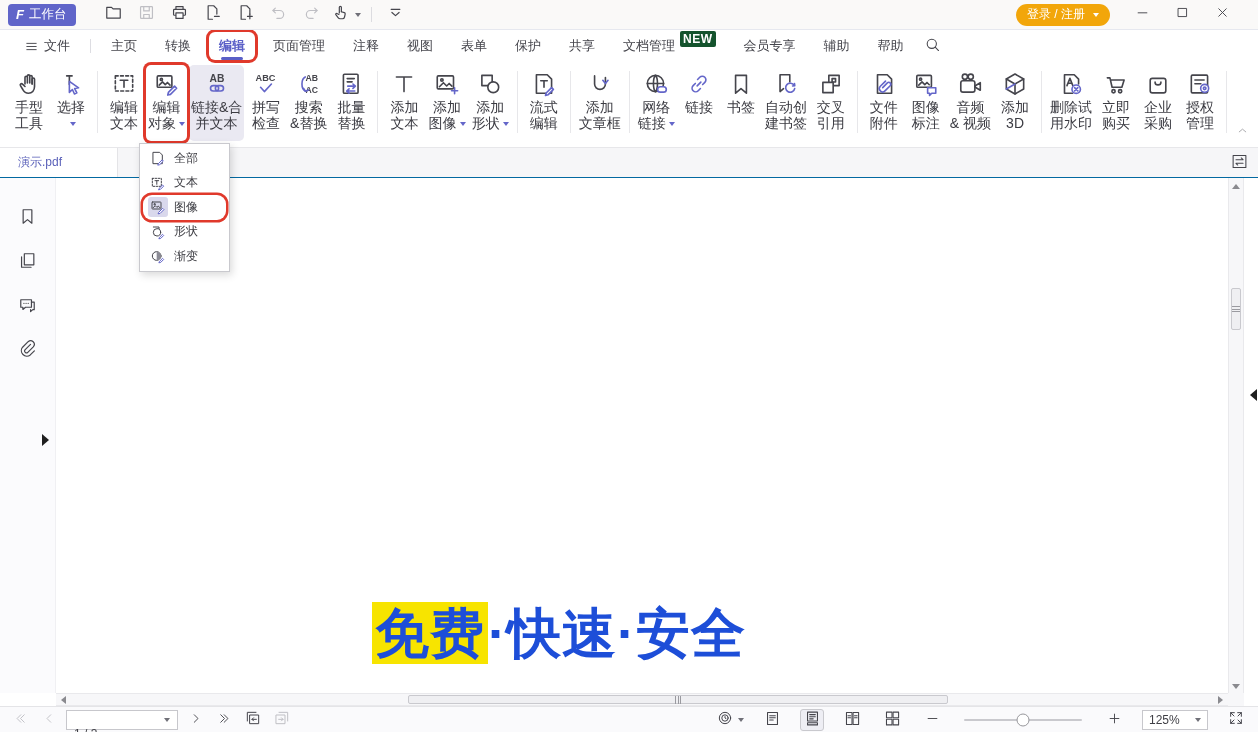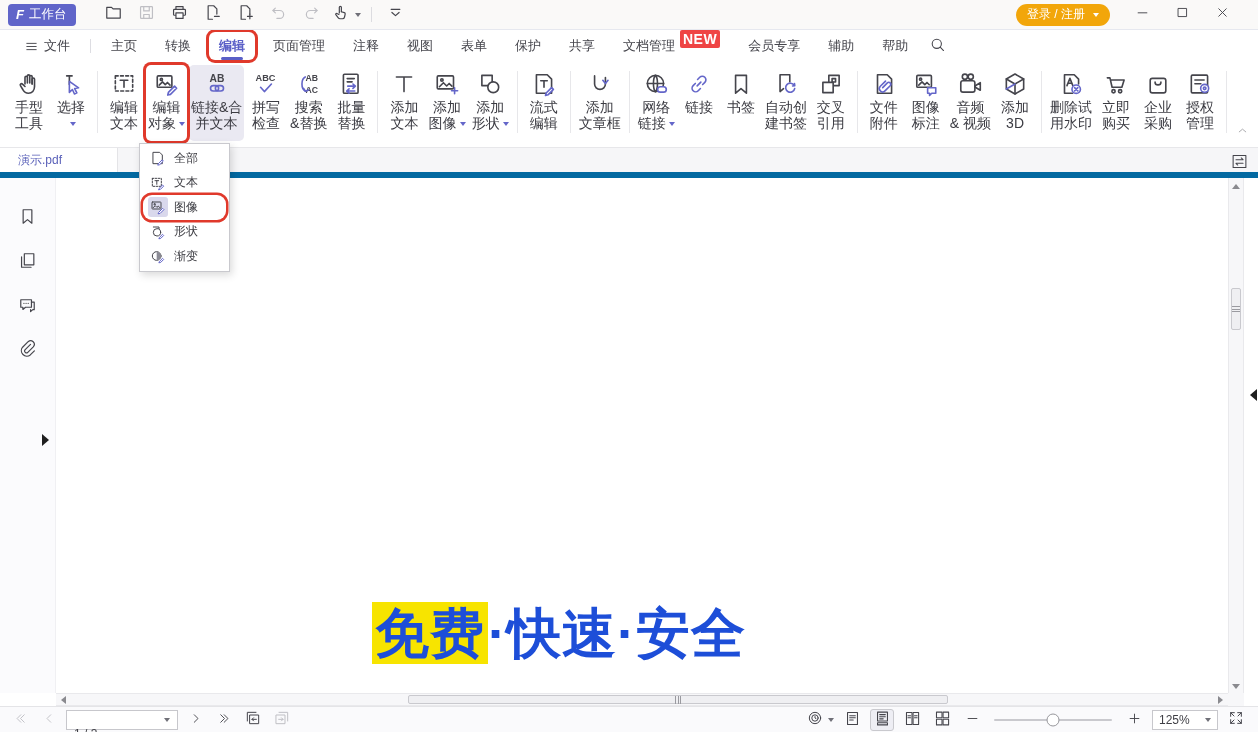--- a/index.html
+++ b/index.html
@@ -19,21 +19,21 @@
   #win-controls{display:flex;align-items:center;gap:12px;}
   .wbtn{width:28px;height:24px;display:flex;align-items:center;justify-content:center;}
 
   
   .menubar{position:absolute;top:30px;left:0;right:0;height:32px;background:#fff;display:flex;align-items:center;padding-left:10px;z-index:35;}
   .mitem{position:relative;display:flex;align-items:center;gap:5px;padding:5px 10px;margin:0 4px;font-size:13px;color:#45454C;border-radius:6px;white-space:nowrap;}
   .mitem.active{color:#5A5FC7;font-weight:700;}
   .mitem.active::after{content:"";position:absolute;left:12px;right:12px;bottom:0;height:3.5px;border-radius:2px;background:#5A5FC7;}
   .mitem.annot{box-shadow:0 0 0 3px #E0392B;z-index:3;}
   .msep{width:1px;height:14px;background:#DDDDE2;margin:0 6px;}
-  .newbadge{background:#ef4444;color:#fff;font-size:14px;font-weight:700;padding:1px 3px;border-radius:2px;transform:translateY(-7px);letter-spacing:.5px;}
+  .newbadge{background:#14532d;color:#fff;font-size:12px;font-weight:700;padding:1px 3px;border-radius:2px;transform:translateY(-7px);letter-spacing:.5px;}
   .msearch{margin-left:2px;width:26px;height:24px;display:flex;align-items:center;justify-content:center;}
 
   
   .ribbon{position:absolute;top:62px;left:0;right:0;height:86px;background:#fff;border-bottom:1px solid #E7E7EA;z-index:20;}
   #ribbon-inner{display:flex;align-items:flex-start;padding:3px 26px 0 8px;}
   .rbtn{display:flex;flex-direction:column;align-items:center;min-width:40px;height:76px;padding:3px 3px 0;margin:0 1px;border-radius:5px;position:relative;}
   .rbtn.hl{background:#EAE9F2;}
   .rbtn.annot{box-shadow:0 0 0 3px #E0392B;background:#fff;z-index:4;}
   .ricon{height:32px;display:flex;align-items:center;}
   .rlab{font-size:14px;line-height:15.5px;height:15.5px;color:#3B3B42;white-space:nowrap;}
@@ -49,21 +49,21 @@
 
   
   #edit-object-menu{position:absolute;left:139px;top:143px;width:91px;background:#fff;border:1px solid #C9C9CE;box-shadow:2px 3px 8px rgba(0,0,0,.15);z-index:60;padding:2px 0;}
   .ddrow{display:flex;align-items:center;height:24.5px;padding:0 5px;margin:0 3px;border-radius:9px;}
   .ddrow.annot{box-shadow:0 0 0 2.5px #E0392B;}
   .ddicon{width:20px;height:20px;display:flex;align-items:center;justify-content:center;border-radius:3px;}
   .ddicon.sel{background:#D9D8EC;}
   .ddlab{margin-left:6px;font-size:12px;color:#3C3C42;}
 
   
-  .tabbar{position:absolute;top:148px;left:0;right:0;height:30px;background:#F6F6F8;border-bottom:6px solid #0369a1;display:flex;align-items:stretch;z-index:10;}
+  .tabbar{position:absolute;top:148px;left:0;right:0;height:30px;background:#F6F6F8;border-bottom:1px solid #0369a1;display:flex;align-items:stretch;z-index:10;}
   .tab{width:118px;background:#fff;border-right:1px solid #E4E4E7;display:flex;align-items:center;padding-left:18px;font-size:12px;color:#5A61B9;}
   .panel-toggle{position:absolute;right:9px;top:5px;width:20px;height:20px;display:flex;align-items:center;justify-content:center;}
 
   
   .docarea{position:absolute;top:178px;left:0;right:0;bottom:39px;background:#fff;}
   .rail{position:absolute;left:0;top:0;bottom:0;width:56px;background:#FBFBFD;border-right:1px solid #F0F0F3;}
   #sidebar-icons{display:flex;flex-direction:column;align-items:center;padding-top:26px;gap:20px;}
   .srail-btn{width:26px;height:24px;display:flex;align-items:center;justify-content:center;}
   .rail-handle-left{position:absolute;left:42px;top:256px;width:0;height:0;border-top:6px solid transparent;border-bottom:6px solid transparent;border-left:7px solid #1F1F1F;}
   .rail-handle-right{position:absolute;right:1px;top:211px;width:0;height:0;border-top:6px solid transparent;border-bottom:6px solid transparent;border-right:7px solid #1F1F1F;}
@@ -86,21 +86,21 @@
   .tri-r-s{width:0;height:0;border-top:4px solid transparent;border-bottom:4px solid transparent;border-left:5px solid #8A8A8F;position:absolute;right:5px;top:2px;}
   .corner{position:absolute;right:14px;top:693px;width:16px;height:13px;background:#F7F7F9;z-index:8;}
 
   
   .statusbar{position:absolute;left:0;right:0;bottom:0;height:26px;background:#FAFAFC;border-top:1px solid #E4E4E7;display:flex;align-items:center;font-size:12px;color:#3F3F45;z-index:40;}
   .sb-left{display:flex;align-items:center;gap:5px;padding-left:8px;}
   .sbi{min-width:24px;height:22px;display:flex;align-items:center;justify-content:center;border-radius:3px;gap:2px;}
   .sbi.sel{background:#EEEEF4;border:1px solid #C9C9CE;}
   .pagebox{width:112px;height:20px;background:#fff;border:1px solid #C7C7CC;display:flex;align-items:center;padding:0 7px;font-size:12px;}
   .pagebox .pv{flex:1;margin-top:28px;}
-  .sb-right{margin-left:auto;display:flex;align-items:center;gap:6px;padding-right:10px;}
+  .sb-right{margin-left:auto;display:flex;align-items:center;gap:16px;padding-right:10px;}
   .slider{width:118px;height:2px;background:#C9C9CE;position:relative;margin:0 4px;border-radius:1px;}
   .slider .handle{position:absolute;left:50%;top:50%;transform:translate(-50%,-50%);width:13px;height:13px;border-radius:50%;background:#fff;border:1px solid #97979C;}
   .zoombox{width:66px;height:20px;background:#fff;border:1px solid #C7C7CC;display:flex;align-items:center;justify-content:space-between;padding:0 6px;}
 </style>
 </head>
 <body>
 
 <div class="titlebar">
   <div class="wsbtn">
     <span class="flogo">F</span>

